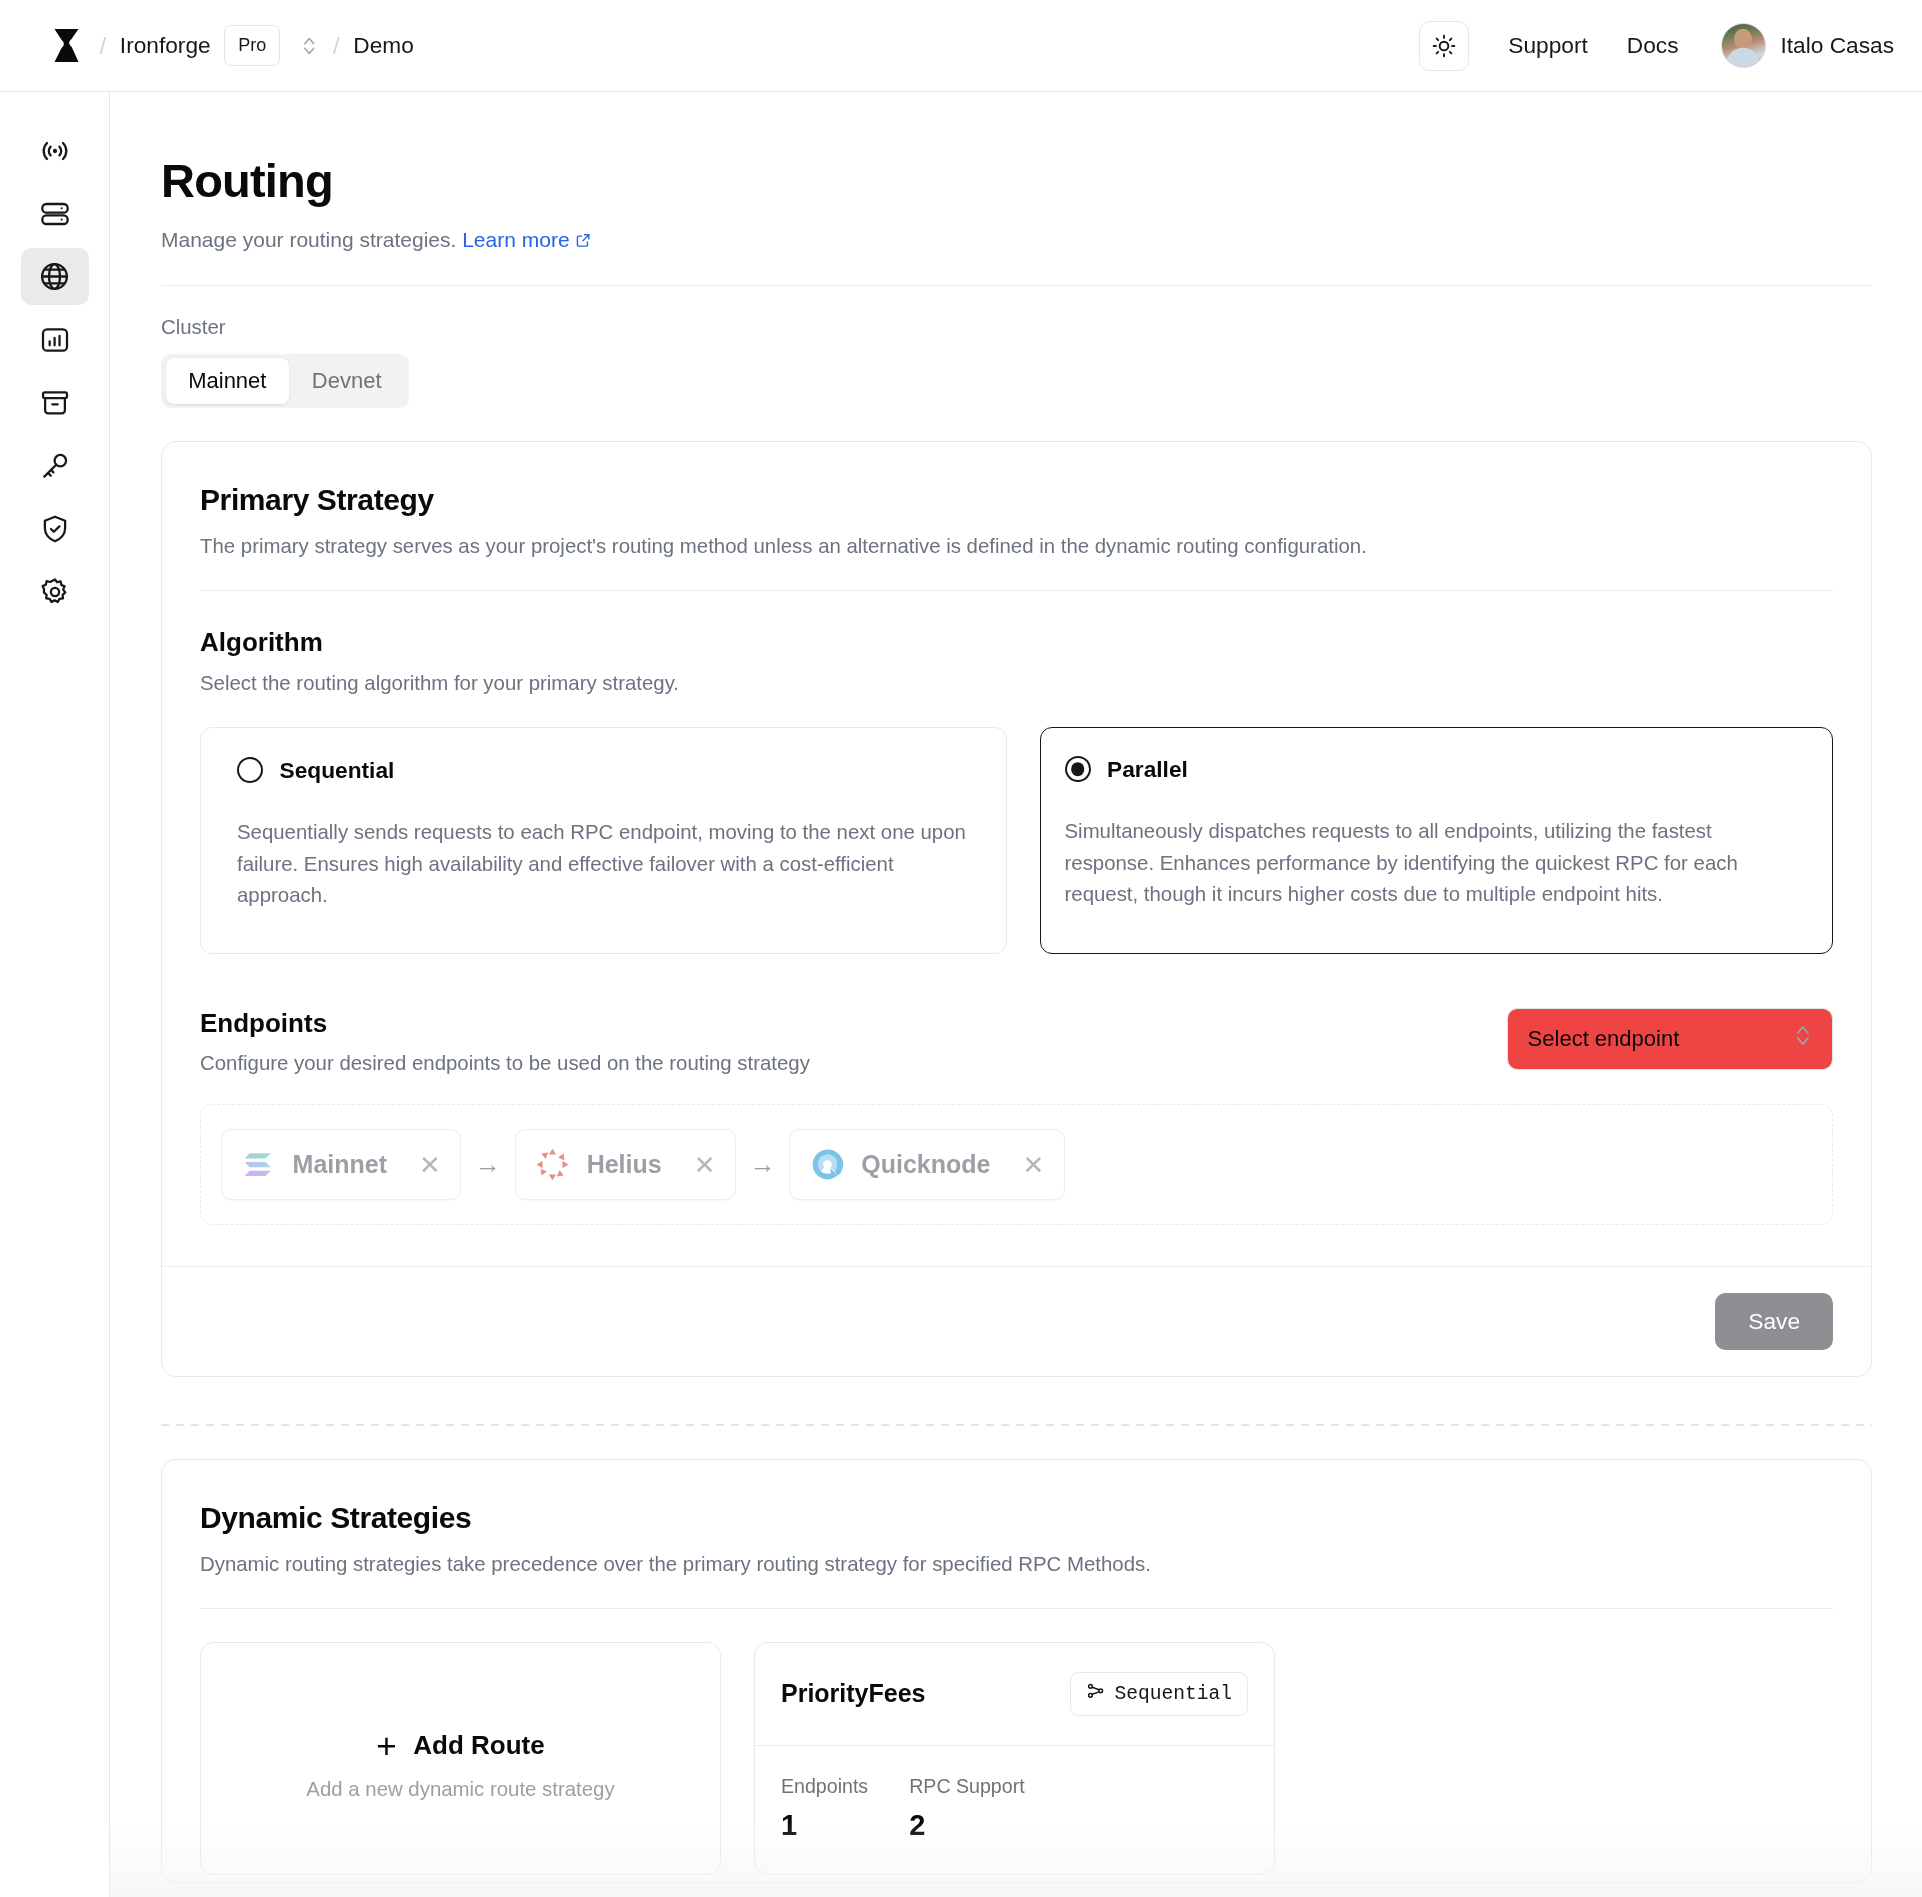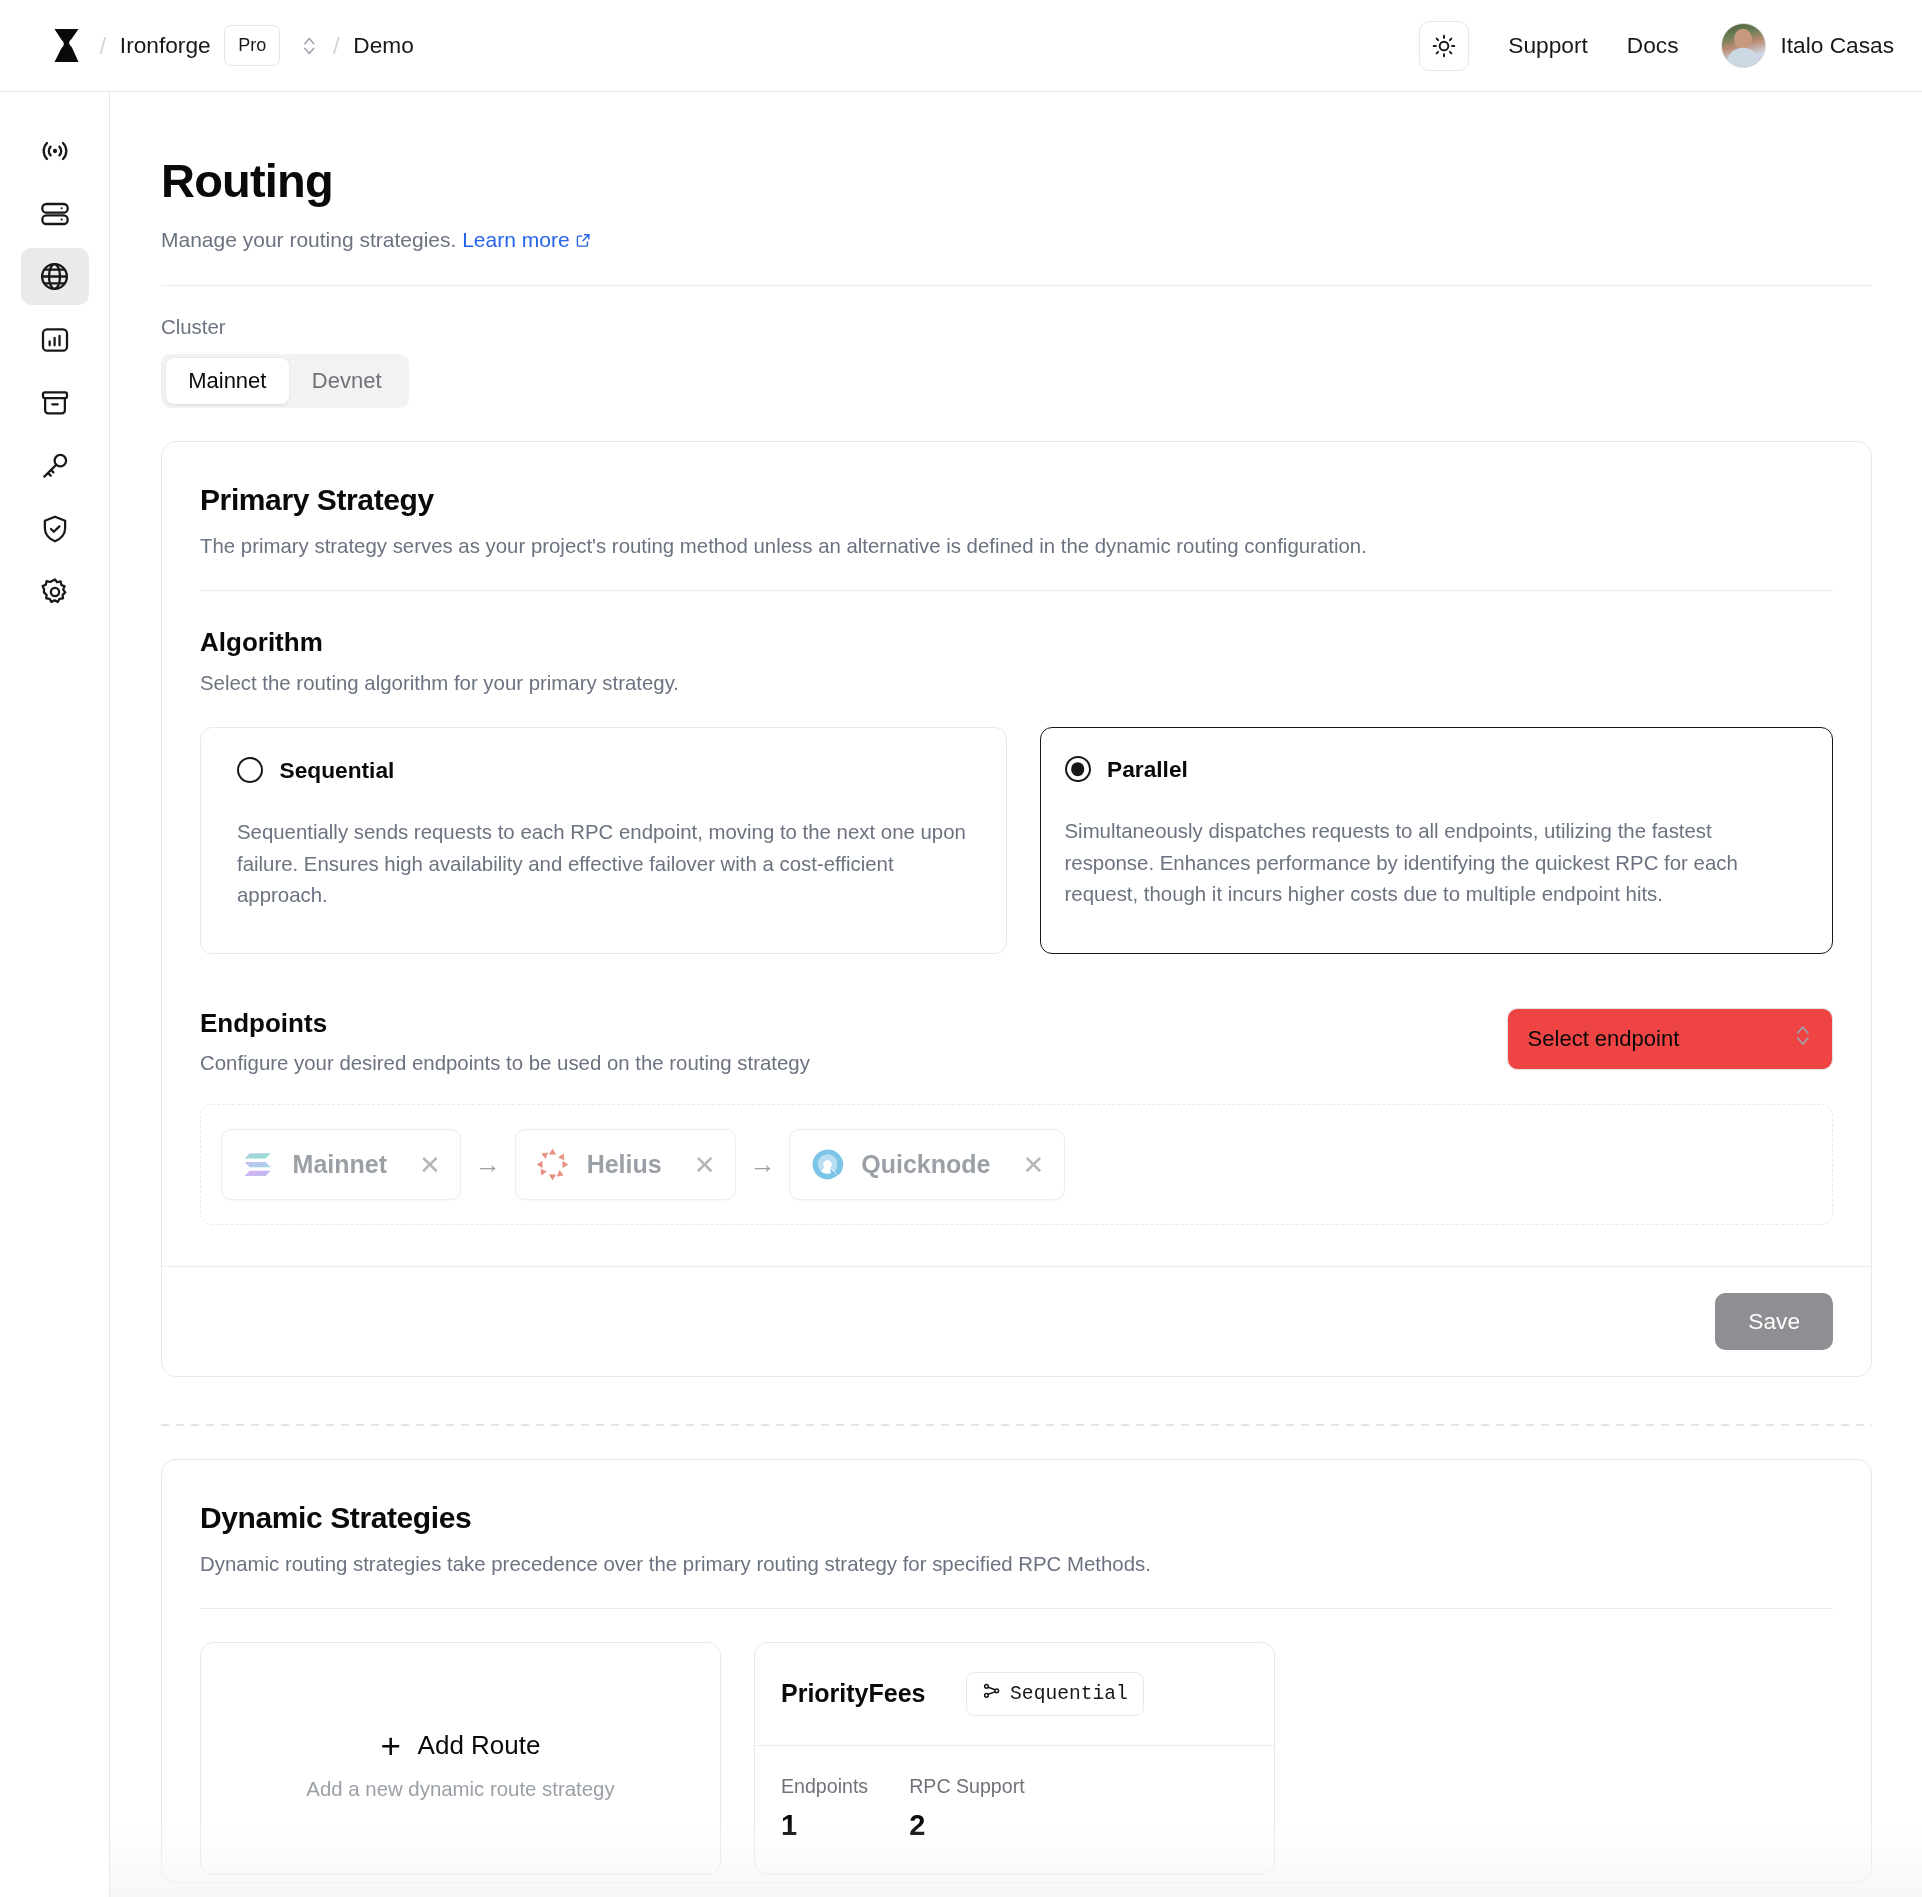--- a/index.html
+++ b/index.html
@@ -215,30 +215,30 @@
   .dyn-grid { display: flex; gap: 33px; margin-top: 33px; padding-bottom: 7.6px; }
   .add-card {
     width: 521px;
     border: 0.8px solid #e9e9e9; border-radius: 13.6px;
     background: #fff;
     display: flex; flex-direction: column; align-items: center; justify-content: center;
     padding: 66px 0 53px 0;
   }
   .add-row { display: flex; align-items: center; gap: 16.6px; }
   .add-plus { font-size: 35px; font-weight: 300; color: #0a0a0a; line-height: 1; }
-  .add-label { font-size: 26px; font-weight: 400; color: #0a0a0a; text-align: center; }
+  .add-label { font-size: 26px; font-weight: 700; color: #0a0a0a; text-align: center; }
   .add-sub { margin-top: 15px; font-size: 20.4px; color: #9aa0a6; }
 
   .route-card {
     width: 521px;
     border: 0.8px solid #e9e9e9; border-radius: 13.6px;
     background: #fff; overflow: hidden;
   }
   .route-head {
-    display: flex; align-items: center; justify-content: flex-start;
+    display: flex; align-items: center; justify-content: space-between;
     padding: 29px 26px;
     border-bottom: 0.8px solid #ececec;
     gap: 40px;
   }
   .route-name { font-size: 25px; font-weight: 700; color: #0a0a0a; }
   .route-badge {
     display: flex; align-items: center; gap: 9px;
     border: 0.8px solid #e8e8e8; border-radius: 8.3px;
     background: #fff;
     padding: 8.3px 15px;

